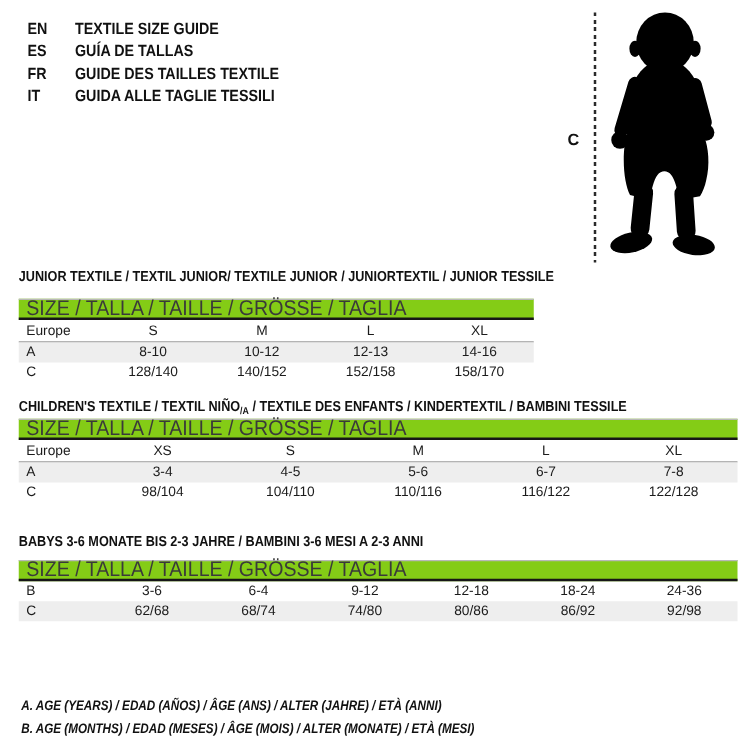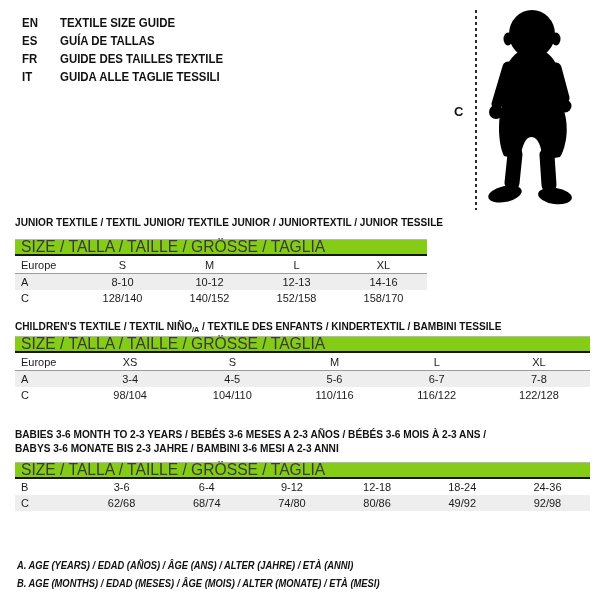--- a/index.html
+++ b/index.html
@@ -153,21 +153,20 @@
         <span class="cell">104/110</span>
         <span class="cell">110/116</span>
         <span class="cell">116/122</span>
         <span class="cell">122/128</span>
       </div>
     </div>
   </div>
 
   <div class="section s3">
     <div class="sec-title">
-      <div><span class="cond">BABIES 3-6 MONTH TO 2-3 YEARS / BEBÉS 3-6 MESES A 2-3 AÑOS / BÉBÉS 3-6 MOIS À 2-3 ANS /</span></div>
       <div><span class="cond">BABYS 3-6 MONATE BIS 2-3 JAHRE / BAMBINI 3-6 MESI A 2-3 ANNI</span></div>
     </div>
     <div>
       <div class="size-bar">
         <span class="cond">SIZE / TALLA / TAILLE / GRÖSSE / TAGLIA</span>
       </div>
       <div class="trow">
         <span class="cell-label">B</span>
         <span class="cell">3-6</span>
         <span class="cell">6-4</span>
@@ -175,21 +174,21 @@
         <span class="cell">12-18</span>
         <span class="cell">18-24</span>
         <span class="cell">24-36</span>
       </div>
       <div class="trow shaded">
         <span class="cell-label">C</span>
         <span class="cell">62/68</span>
         <span class="cell">68/74</span>
         <span class="cell">74/80</span>
         <span class="cell">80/86</span>
-        <span class="cell">49/92</span>
+        <span class="cell">86/92</span>
         <span class="cell">92/98</span>
       </div>
     </div>
   </div>
 
   <div class="footnotes">
     <div class="fn"><span class="cond">A. AGE (YEARS) / EDAD (AÑOS) / ÂGE (ANS) / ALTER (JAHRE) / ETÀ (ANNI)</span></div>
     <div class="fn"><span class="cond">B. AGE (MONTHS) / EDAD (MESES) / ÂGE (MOIS) / ALTER (MONATE) / ETÀ (MESI)</span></div>
   </div>
 

